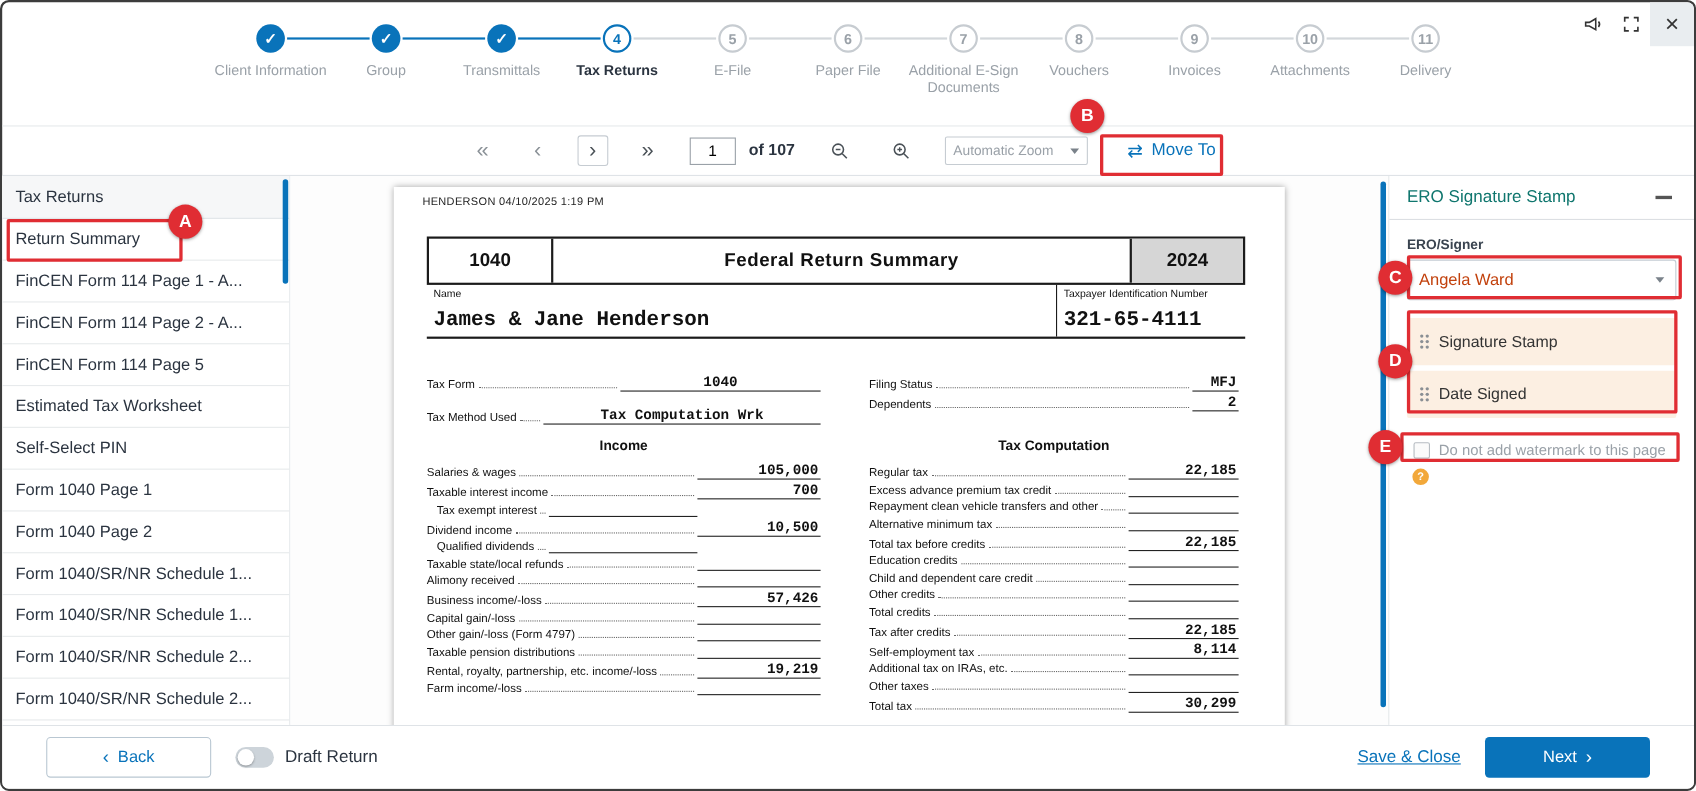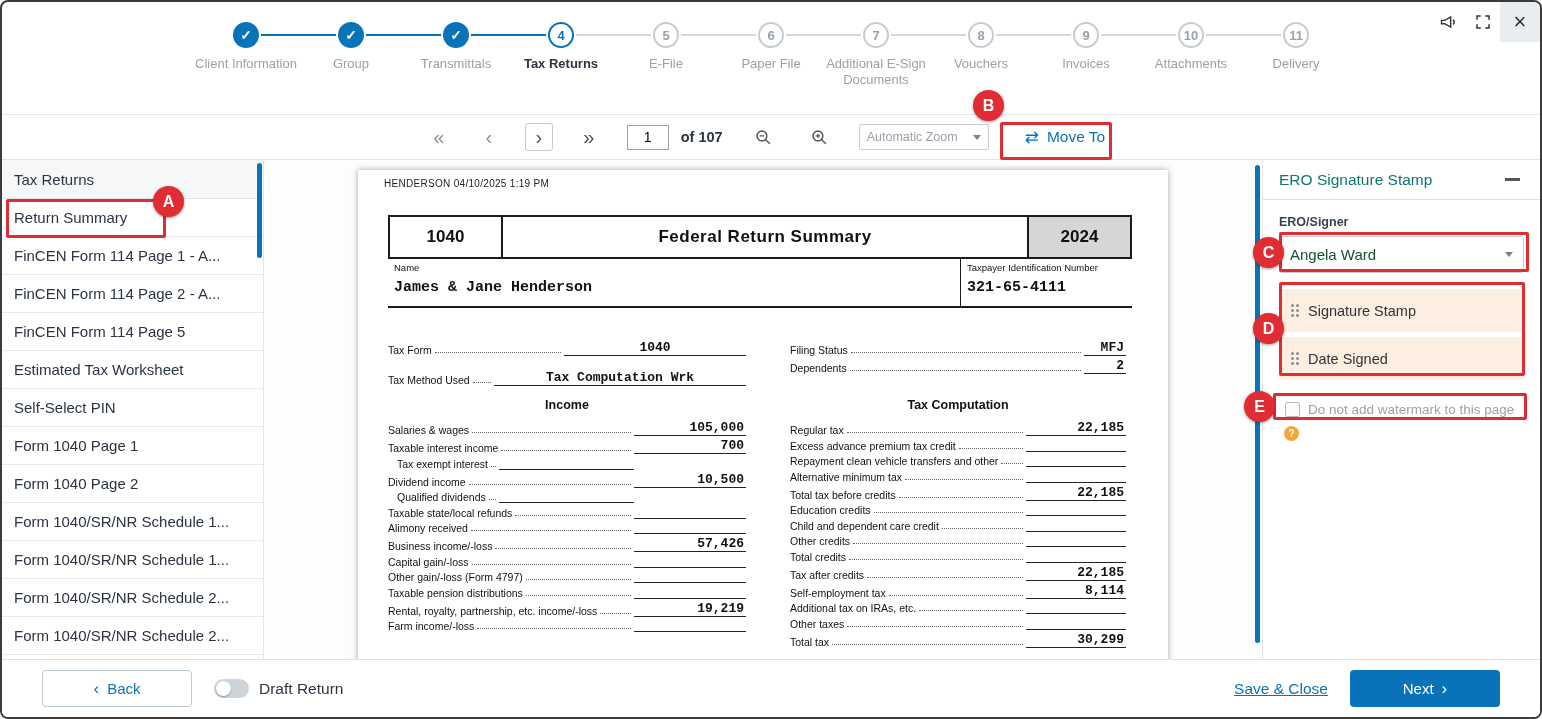--- a/index.html
+++ b/index.html
@@ -72,21 +72,21 @@
   .tb-form { width: 113px; border-right: 2px solid #1b1b1b; display: flex; align-items: center; justify-content: center;
              font-weight: bold; font-size: 17px; }
   .tb-title { flex: 1; display: flex; align-items: center; justify-content: center; font-weight: bold; font-size: 17px;
               letter-spacing: .5px; }
   .tb-year { width: 103px; border-left: 2px solid #1b1b1b; background: #d6d6d6; display: flex; align-items: center;
              justify-content: center; font-weight: bold; font-size: 17px; }
   .name-row { display: flex; border-bottom: 2px solid #1b1b1b; min-height: 49px; }
   .name-cell { flex: 1; padding: 3px 6px; }
   .tin-cell { width: 172px; border-left: 1px solid #1b1b1b; padding: 3px 6px; }
   .small-lbl { font-size: 9.5px; }
-  .mono-val { font-family: "Liberation Mono", monospace; font-weight: bold; font-size: 15px; margin-top: 6px; white-space: nowrap; }
+  .mono-val { font-family: "Liberation Mono", monospace; font-weight: bold; font-size: 19px; margin-top: 6px; white-space: nowrap; }
   .form-top { display: flex; gap: 44px; margin-top: 32px; }
   .ft-left { width: 358px; }
   .ft-right { width: 336px; }
   .frow { display: flex; align-items: flex-end; font-size: 10.5px; margin-bottom: 2px; min-height: 13.5px; }
   .flbl { white-space: nowrap; }
   .fdots { flex: 1; border-bottom: 1px dotted #666; margin: 0 3px 3px 3px; min-width: 4px; }
   .fval { font-family: "Liberation Mono", monospace; font-weight: bold; font-size: 13px; border-bottom: 1.4px solid #222;
           text-align: right; padding: 0 2px; white-space: nowrap; }
   .tf-row { margin-bottom: 14px; }
   .tf-row .fval { width: 182px; text-align: center; }
@@ -104,21 +104,21 @@
   
   .rpanel { width: 278px; flex: none; border-left: 1px solid #e2e5e8; background: #fff; padding: 0 16px; }
   .rp-title-row { height: 40px; display: flex; align-items: center; justify-content: space-between;
                   border-bottom: 1px solid #dcdfe3; margin: 0 -16px; padding: 0 16px; }
   .rp-title { font-size: 15.5px; color: #0f766e; }
   .collapse-btn { background: none; border: none; cursor: pointer; padding: 4px; }
   .minus-bar { display: block; width: 15px; height: 2.5px; background: #555; }
   .signer-label { margin-top: 15px; font-size: 12.5px; font-weight: bold; color: #3a4450; }
   .signer-select { margin-top: 7px; height: 37px; border: 1px solid #c3ccd4; border-radius: 3px; display: flex;
                    align-items: center; justify-content: space-between; padding: 0 10px; font-size: 15px;
-                   color: #14532d; cursor: pointer; background: #fff; }
+                   color: #c2410c; cursor: pointer; background: #fff; }
   .stamp-item { height: 43px; background: #fcefe2; display: flex; align-items: center; padding: 0 12px;
                 font-size: 14.5px; color: #333; border-radius: 2px; cursor: grab; }
   .stamp-item.first { margin-top: 16px; }
   .stamp-item.second { margin-top: 5px; }
   .drag-handle { width: 3px; height: 3px; border-radius: 50%; background: #8a8f94; margin: -10px 14px 0 0;
                  box-shadow: 5px 0 0 #8a8f94, 0 5px 0 #8a8f94, 5px 5px 0 #8a8f94, 0 10px 0 #8a8f94, 5px 10px 0 #8a8f94; }
   .watermark-row { margin-top: 22px; display: flex; align-items: center; gap: 8px; padding-left: 6px; cursor: pointer; }
   .wm-checkbox { width: 15px; height: 15px; border: 1px solid #b6bcc2; border-radius: 2px; background: #fbfbfb; flex: none; }
   .wm-label { font-size: 13.5px; color: #9aa1a8; }
   .help-icon { margin: 9px 0 0 5px; width: 15px; height: 15px; border-radius: 50%; background: #f2a83a; color: #fff;

